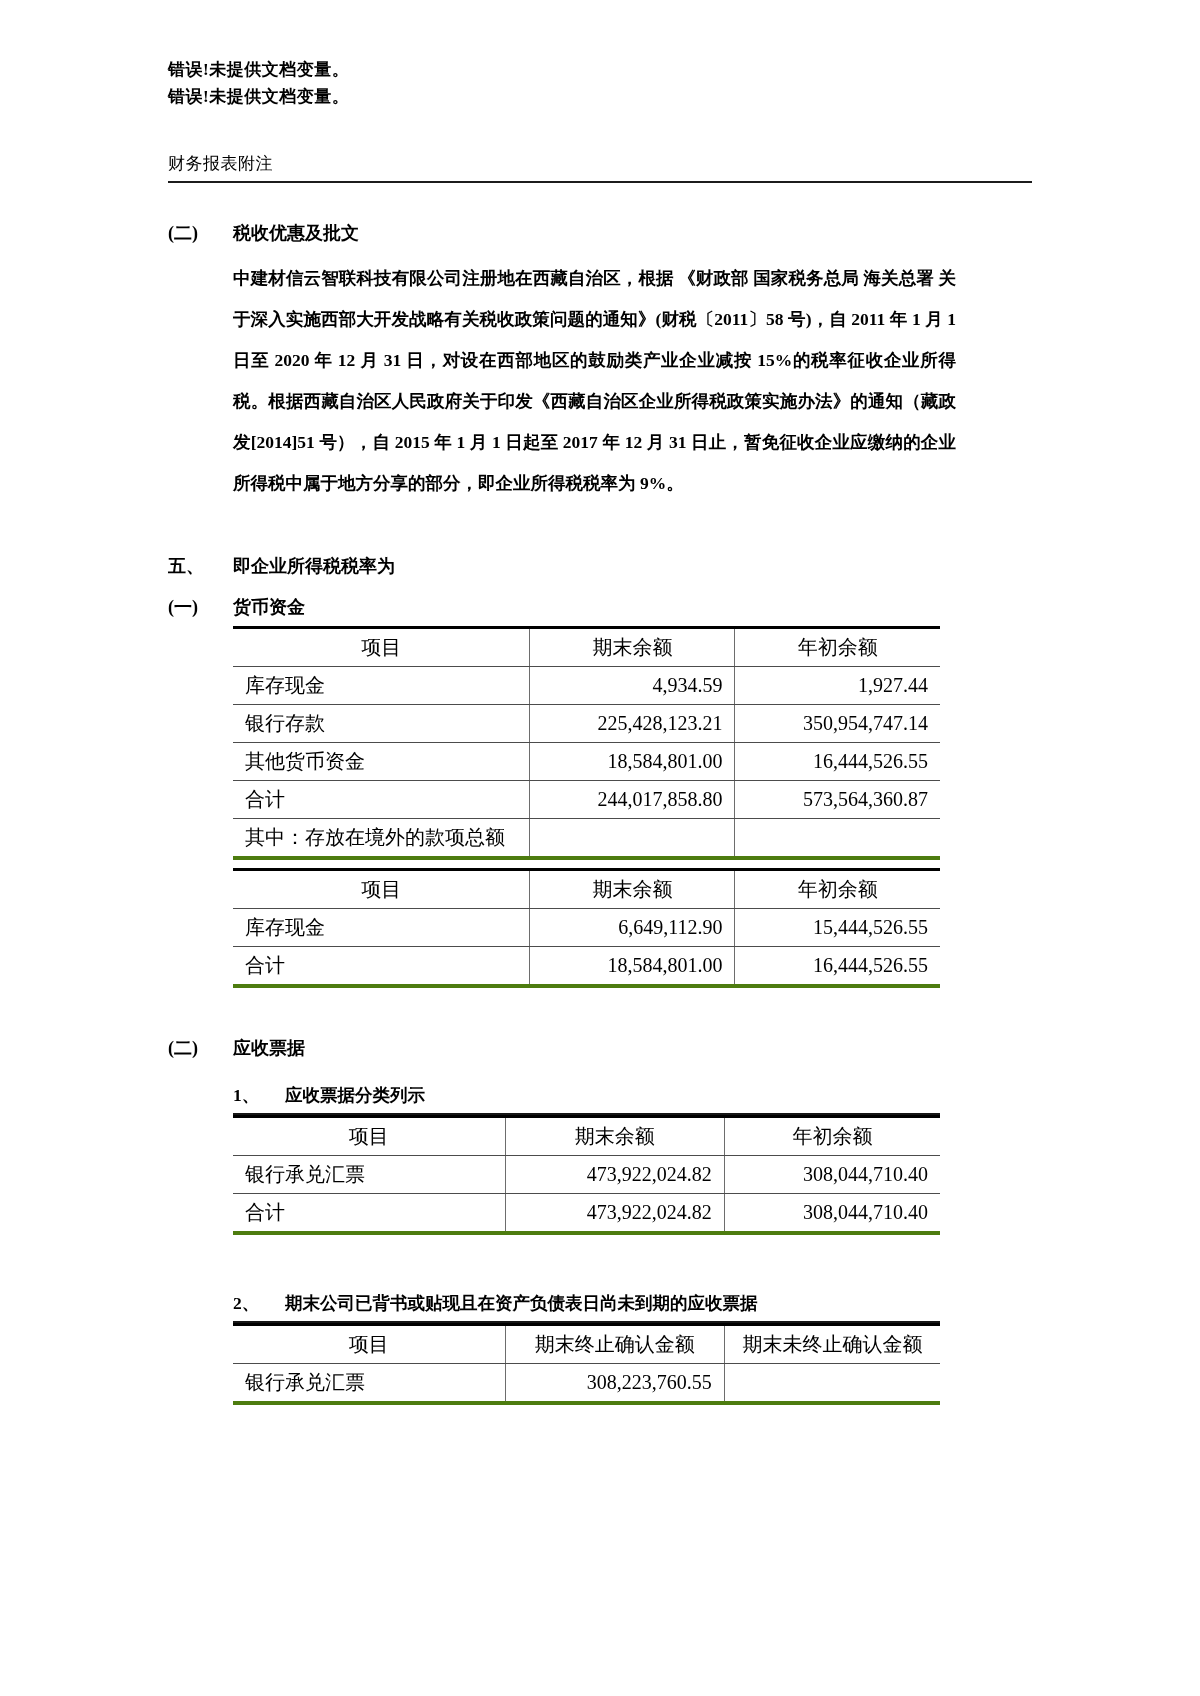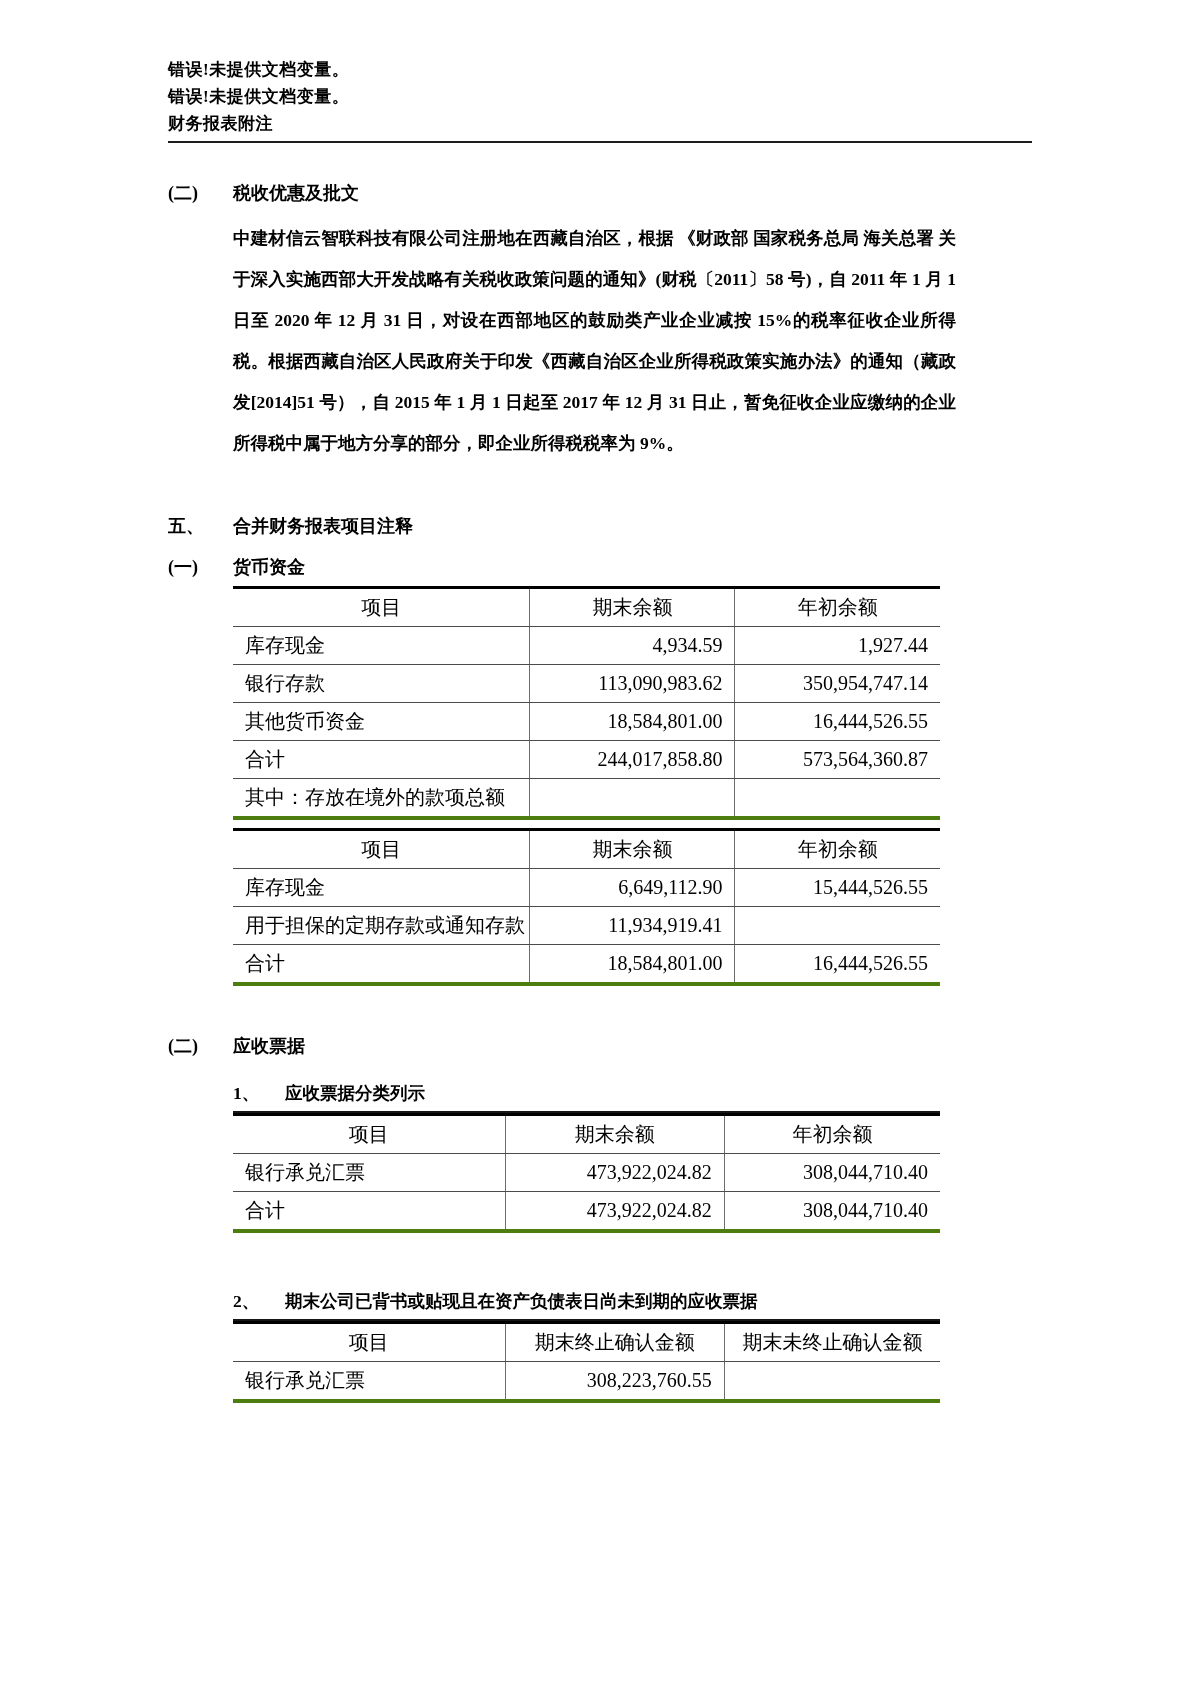--- a/index.html
+++ b/index.html
@@ -12,21 +12,21 @@
   }
   .page {
     box-sizing: border-box;
     width: 1200px; height: 1696px;
     padding: 56px 168px 0 168px;
     position: relative;
   }
 
   
   .hdr-line { font-size: 17px; font-weight: bold; line-height: 27px; letter-spacing: 0.5px; }
-  .hdr-line.plain { font-weight: bold; }
+  .hdr-line.plain { font-weight: normal; margin-top: 40px; }
   .hdr-rule { border-bottom: 2px solid #1c1c1c; margin-top: 4px; width: 864px; }
 
   
   .sec-head { display: flex; align-items: baseline; font-weight: bold; font-size: 18px; line-height: 25px; }
   .sec-num { width: 65px; flex: none; }
   .mt-tax   { margin-top: 38px; }
   .mt-five  { margin-top: 50px; }
   .mt-one   { margin-top: 16px; }
   .mt-two   { margin-top: 48px; }
 
@@ -106,21 +106,21 @@
   <section>
     <div class="sec-head mt-tax">
       <span class="sec-num">(二)</span>
       <span>税收优惠及批文</span>
     </div>
     <p class="body-par">中建材信云智联科技有限公司注册地在西藏自治区，根据 《财政部 国家税务总局 海关总署 关于深入实施西部大开发战略有关税收政策问题的通知》(财税〔2011〕58 号)，自 2011 年 1 月 1 日至 2020 年 12 月 31 日，对设在西部地区的鼓励类产业企业减按 15%的税率征收企业所得税。根据西藏自治区人民政府关于印发《西藏自治区企业所得税政策实施办法》的通知（藏政发[2014]51 号），自 2015 年 1 月 1 日起至 2017 年 12 月 31 日止，暂免征收企业应缴纳的企业所得税中属于地方分享的部分，即企业所得税税率为 9%。</p>
   </section>
 
   <div class="sec-head mt-five">
     <span class="sec-num">五、</span>
-    <span>合并财务报表项目注释</span>
+    <span>即企业所得税税率为</span>
   </div>
 
   <div class="sec-head mt-one">
     <span class="sec-num">(一)</span>
     <span>货币资金</span>
   </div>
 
   <table class="fin wide mt-t1">
     <colgroup>
         <col class="c1">
@@ -135,21 +135,21 @@
       </tr>
     </thead>
     <tbody>
       <tr>
         <td class="lbl">库存现金</td>
         <td class="num">4,934.59</td>
         <td class="num">1,927.44</td>
       </tr>
       <tr>
         <td class="lbl">银行存款</td>
-        <td class="num">113,090,983.62</td>
+        <td class="num">225,428,123.21</td>
         <td class="num">350,954,747.14</td>
       </tr>
       <tr>
         <td class="lbl">其他货币资金</td>
         <td class="num">18,584,801.00</td>
         <td class="num">16,444,526.55</td>
       </tr>
       <tr>
         <td class="ctr">合计</td>
         <td class="num">244,017,858.80</td>
@@ -177,25 +177,20 @@
         <th>年初余额</th>
       </tr>
     </thead>
     <tbody>
       <tr>
         <td class="lbl">库存现金</td>
         <td class="num">6,649,112.90</td>
         <td class="num">15,444,526.55</td>
       </tr>
       <tr>
-        <td class="lbl">用于担保的定期存款或通知存款</td>
-        <td class="num">11,934,919.41</td>
-        <td class="num"></td>
-      </tr>
-      <tr>
         <td class="ctr">合计</td>
         <td class="num">18,584,801.00</td>
         <td class="num">16,444,526.55</td>
       </tr>
     </tbody>
   </table>
 
   <div class="sec-head mt-two">
     <span class="sec-num">(二)</span>
     <span>应收票据</span>

